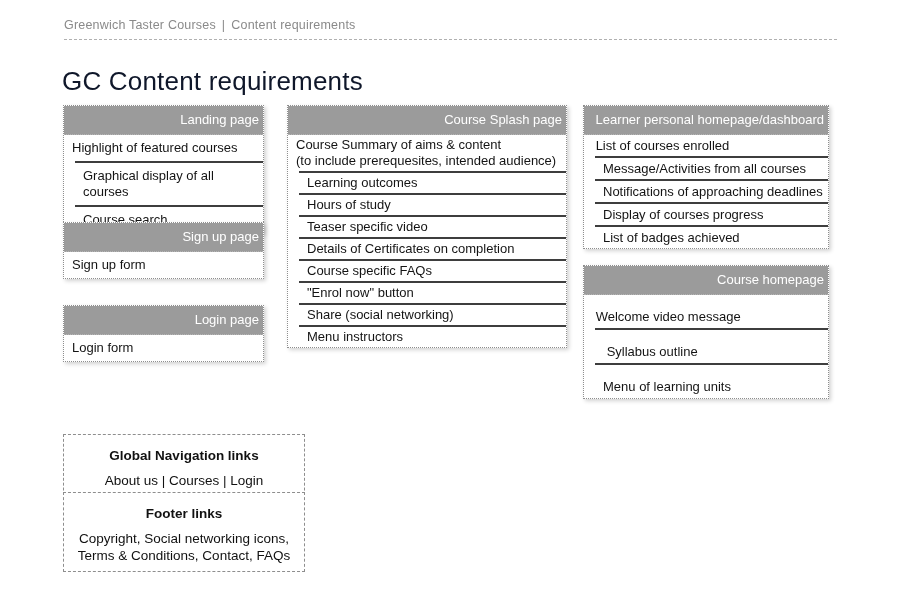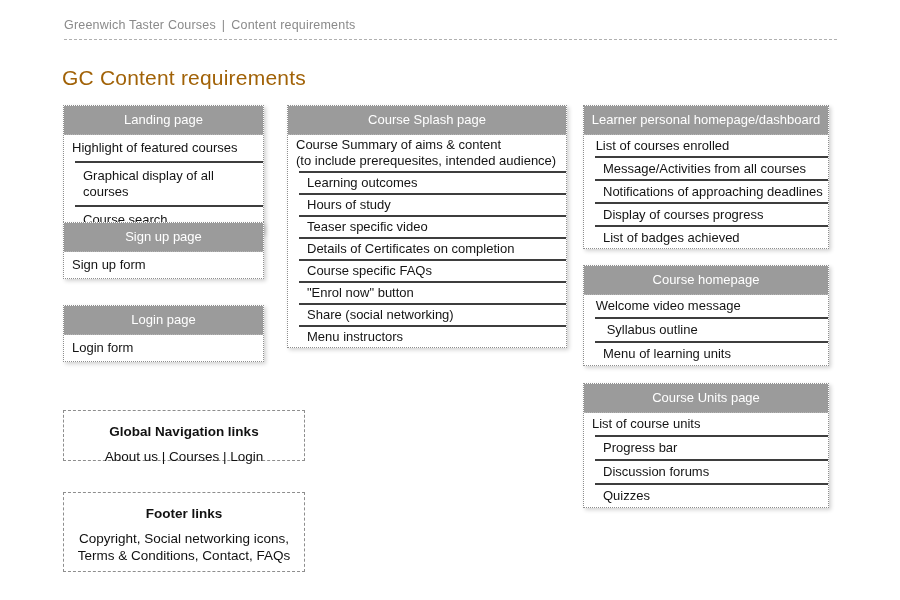--- a/index.html
+++ b/index.html
@@ -13,42 +13,42 @@
     position: absolute; left: 64px; top: 18px;
     font-size: 12.5px; color: #8a8a8a; letter-spacing: 0.2px;
   }
   .breadcrumb .sep { margin: 0 6px; }
   .topline {
     position: absolute; left: 64px; top: 39px; width: 773px; height: 0;
     border-top: 1px dashed #b0b0b0;
   }
   .title {
     position: absolute; left: 62px; top: 66px; margin: 0;
-    font-size: 21px; font-weight: 400; color: #a16207; letter-spacing: 0.2px;
+    font-size: 26px; font-weight: 400; color: #0f172a; letter-spacing: 0.2px;
   }
 
   .wirebox {
     position: absolute; background: #ffffff;
     border: 1px dotted #8e8e8e;
     box-shadow: 2px 2px 4px rgba(0,0,0,0.18);
   }
   .wb-hdr {
-    background: #9b9b9b; color: #ffffff; text-align: center;
+    background: #9b9b9b; color: #ffffff; text-align: right;
     font-size: 13px; line-height: 16px; padding: 6px 4px;
     border-bottom: 1px dotted #b5b5b5;
   }
   .wb-row {
     font-size: 13px; line-height: 16px; color: #141414; background: #ffffff;
     padding: 5px 8px; white-space: pre-wrap;
   }
   .wb-row + .wb-row { border-top: 2px solid #3e3e3e; margin-left: 11px; }
 
   .rows-tight  .wb-row { padding-top: 2px;   padding-bottom: 2px;   padding-right: 2px; }
   .rows-mid    .wb-row { padding-top: 2.5px; padding-bottom: 2.5px; padding-right: 3px; }
-  .rows-med    .wb-row { padding-top: 3px;   padding-bottom: 3px; }
+  .rows-med    .wb-row { padding-top: 14px;   padding-bottom: 3px; }
 
   .notebox {
     position: absolute; background: #ffffff;
     border: 1px dashed #8e8e8e; text-align: center;
   }
   .nb-title { font-weight: bold; font-size: 13.5px; color: #111111; margin-top: 13px; }
   .nb-body  { font-size: 13.5px; color: #111111; margin-top: 9px; line-height: 17px; white-space: pre-wrap; }
 </style>
 </head>
 <body>
@@ -71,21 +71,21 @@
   <div class="wirebox" style="left:63px; top:222px; width:201px;">
     <div class="wb-hdr">Sign up page</div>
     <div class="wb-row">Sign up form</div>
   </div>
 
   <div class="wirebox" style="left:63px; top:305px; width:201px;">
     <div class="wb-hdr">Login page</div>
     <div class="wb-row">Login form</div>
   </div>
 
-  <div class="notebox" style="left:63px; top:410px; width:242px; height:51px;">
+  <div class="notebox" style="left:63px; top:434px; width:242px; height:76px;">
     <div class="nb-title">Global Navigation links</div>
     <div class="nb-body">About us | Courses | Login</div>
   </div>
 
   <div class="notebox" style="left:63px; top:492px; width:242px; height:80px;">
     <div class="nb-title">Footer links</div>
     <div class="nb-body">Copyright, Social networking icons,
 Terms &amp; Conditions, Contact, FAQs</div>
   </div>
 
@@ -112,21 +112,14 @@
     <div class="wb-row">List of badges achieved</div>
   </div>
 
   <div class="wirebox rows-med" style="left:583px; top:265px; width:246px;">
     <div class="wb-hdr">Course homepage</div>
     <div class="wb-row"> Welcome video message</div>
     <div class="wb-row"> Syllabus outline</div>
     <div class="wb-row">Menu of learning units</div>
   </div>
 
-  <div class="wirebox rows-med" style="left:583px; top:383px; width:246px;">
-    <div class="wb-hdr">Course Units page</div>
-    <div class="wb-row">List of course units</div>
-    <div class="wb-row">Progress bar</div>
-    <div class="wb-row">Discussion forums</div>
-    <div class="wb-row">Quizzes</div>
-  </div>
 
 </div>
 
 </body></html>

